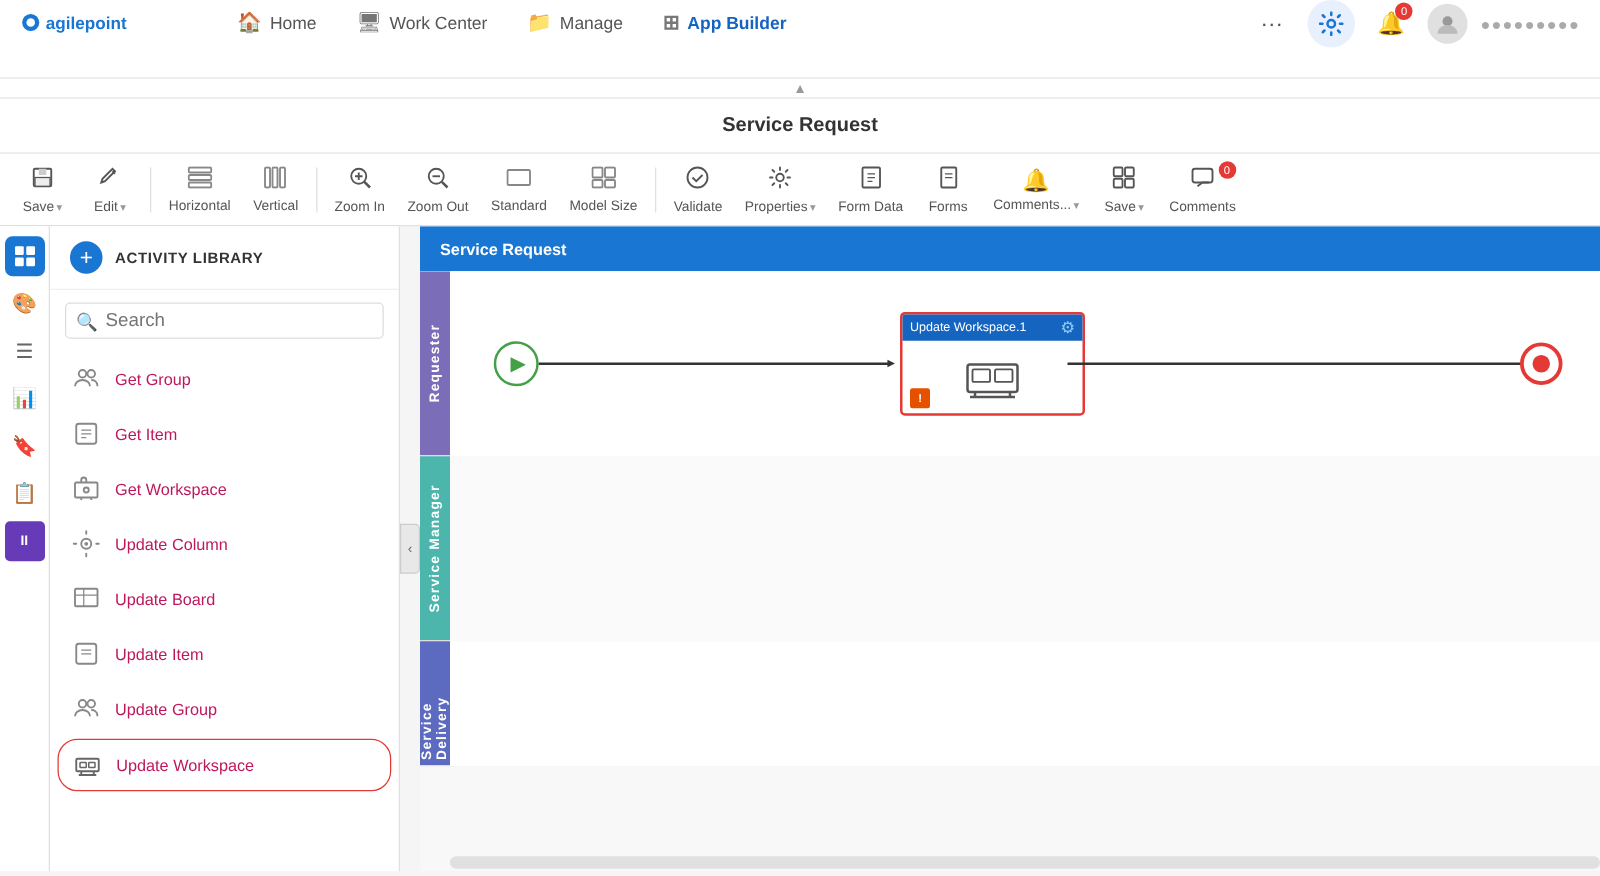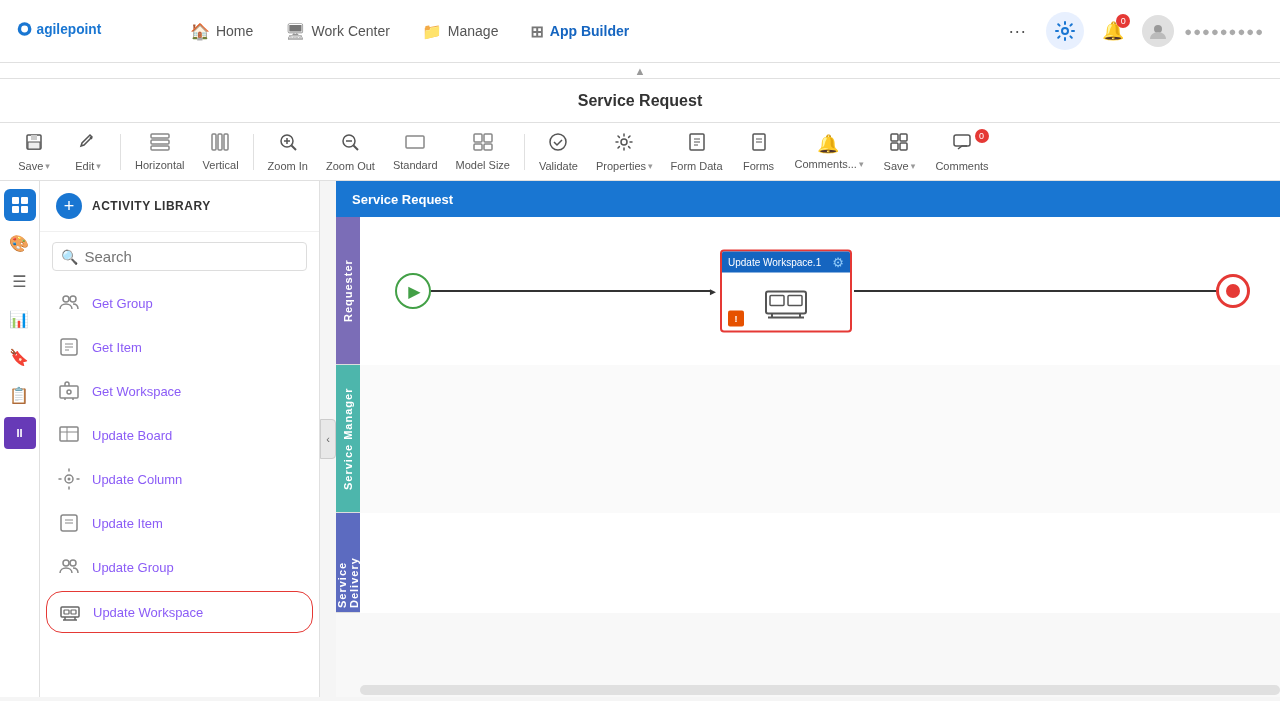--- a/index.html
+++ b/index.html
@@ -1,20 +1,20 @@
 <!DOCTYPE html>
 <html><head>
   <meta charset="utf-8">
   <style>
     * { box-sizing: border-box; margin: 0; padding: 0; }
     body { font-family: 'Segoe UI', Arial, sans-serif; background: #f5f5f5; overflow: hidden; width: 1280px; height: 701px; }
 
     
     .top-nav {
-      display: flex; align-items: center; height: 63px;
+      display: flex; align-items: flex-start; height: 63px;
       background: #fff; border-bottom: 1px solid #e0e0e0;
       padding: 0 16px; gap: 0;
     }
     .logo { margin-right: 40px; }
     .logo svg { width: 120px; height: 36px; }
     .nav-items { display: flex; align-items: center; gap: 4px; flex: 1; }
     .nav-item {
       display: flex; align-items: center; gap: 6px;
       padding: 8px 14px; cursor: pointer; color: #555; font-size: 14px;
       border-radius: 4px; text-decoration: none;
@@ -80,21 +80,21 @@
     .sidebar-title { font-size: 12px; font-weight: 700; color: #333; text-transform: uppercase; letter-spacing: 0.5px; }
     .search-box {
       margin: 10px 12px; display: flex; align-items: center;
       border: 1px solid #ddd; border-radius: 4px; padding: 5px 8px; gap: 6px; background: #fff;
     }
     .search-box input { border: none; outline: none; font-size: 15px; color: #7f1d1d; width: 100%; }
     .search-box .s-icon { color: #999; font-size: 14px; }
     .activity-list { overflow-y: auto; flex: 1; }
     .activity-item {
       display: flex; align-items: center; gap: 10px;
-      padding: 9px 16px; cursor: pointer; font-size: 13px; color: #8b5cf6;
+      padding: 9px 16px; cursor: pointer; font-size: 13px; color: #be185d;
     }
     .activity-item.selected { background: #fff; border: 1.5px solid #e53935; border-radius: 16px; margin: 2px 6px; padding: 7px 10px; }
     .activity-icon { width: 26px; height: 26px; display: flex; align-items: center; justify-content: center; }
 
     
     .icon-strip {
       width: 40px; min-width: 40px; background: #fff; border-right: 1px solid #e0e0e0;
       display: flex; flex-direction: column; align-items: center; padding: 8px 0; gap: 6px;
     }
     .strip-icon {
@@ -434,37 +434,37 @@
               <line x1="8" y1="19" x2="8" y2="21" stroke="#888" stroke-width="1.5"></line>
               <line x1="16" y1="19" x2="16" y2="21" stroke="#888" stroke-width="1.5"></line>
             </svg>
         </div>
         <span>Get Workspace</span>
       </div>
 
       <div class="activity-item">
         <div class="activity-icon">
           <svg width="24" height="24" viewBox="0 0 24 24">
+              <circle cx="12" cy="12" r="4" fill="none" stroke="#888" stroke-width="1.5"></circle>
+              <circle cx="12" cy="12" r="1.5" fill="#888"></circle>
+              <path d="M12 2v2M12 20v2M2 12h2M20 12h2" stroke="#888" stroke-width="1.5" stroke-linecap="round"></path>
+            </svg>
+        </div>
+        <span>Update Column</span>
+      </div>
+
+      <div class="activity-item">
+        <div class="activity-icon">
+          <svg width="24" height="24" viewBox="0 0 24 24">
               <rect x="3" y="4" width="18" height="14" rx="1" fill="none" stroke="#888" stroke-width="1.5"></rect>
               <line x1="3" y1="9" x2="21" y2="9" stroke="#888" stroke-width="1"></line>
               <line x1="10" y1="4" x2="10" y2="18" stroke="#888" stroke-width="1"></line>
             </svg>
         </div>
         <span>Update Board</span>
-      </div>
-
-      <div class="activity-item">
-        <div class="activity-icon">
-          <svg width="24" height="24" viewBox="0 0 24 24">
-              <circle cx="12" cy="12" r="4" fill="none" stroke="#888" stroke-width="1.5"></circle>
-              <circle cx="12" cy="12" r="1.5" fill="#888"></circle>
-              <path d="M12 2v2M12 20v2M2 12h2M20 12h2" stroke="#888" stroke-width="1.5" stroke-linecap="round"></path>
-            </svg>
-        </div>
-        <span>Update Column</span>
       </div>
 
       <div class="activity-item">
         <div class="activity-icon">
           <svg width="24" height="24" viewBox="0 0 24 24">
               <rect x="4" y="4" width="16" height="16" rx="2" fill="none" stroke="#888" stroke-width="1.5"></rect>
               <line x1="8" y1="9" x2="16" y2="9" stroke="#888" stroke-width="1"></line>
               <line x1="8" y1="12" x2="16" y2="12" stroke="#888" stroke-width="1"></line>
             </svg>
         </div>
@@ -516,21 +516,21 @@
         <div class="swim-lane-content" style="position:relative; flex:1; background:#fff; min-height:148px;">
 
           <div style="position:absolute; top:50%; left:35px; transform:translateY(-50%); width:36px; height:36px; border-radius:50%; border:2.5px solid #43a047; background:#fff; display:flex; align-items:center; justify-content:center;">
             <span style="color:#43a047; font-size:16px; margin-left:3px;">▶</span>
           </div>
 
           <div style="position:absolute; top:50%; left:71px; width:280px; height:2px; background:#333; transform:translateY(-50%);"></div>
 
           <div style="position:absolute; top:50%; left:348px; transform:translateY(-50%); color:#333; font-size:10px;">►</div>
 
-          <div style="position:absolute; top:50%; left:360px; transform:translateY(-50%); width:132px; border:2px solid #e53935; background:#fff; border-radius:4px;">
+          <div style="position:absolute; top:50%; left:360px; transform:translateY(-50%); width:148px; border:2px solid #e53935; background:#fff; border-radius:4px;">
             <div style="display:flex; align-items:center; justify-content:space-between; background:#1565c0; color:#fff; font-size:10px; padding:3px 6px; border-radius:2px 2px 0 0;">
               <span>Update Workspace.1</span>
               <span style="color:#90caf9; font-size:13px;">⚙</span>
             </div>
             <div style="display:flex; align-items:center; justify-content:center; padding:8px; min-height:58px; position:relative;">
               <svg width="48" height="36" viewBox="0 0 48 36">
                 <rect x="4" y="8" width="40" height="22" rx="2" fill="none" stroke="#555" stroke-width="2"></rect>
                 <rect x="8" y="12" width="14" height="10" rx="1" fill="none" stroke="#555" stroke-width="1.5"></rect>
                 <rect x="26" y="12" width="14" height="10" rx="1" fill="none" stroke="#555" stroke-width="1.5"></rect>
                 <line x1="10" y1="30" x2="10" y2="34" stroke="#555" stroke-width="2"></line>

